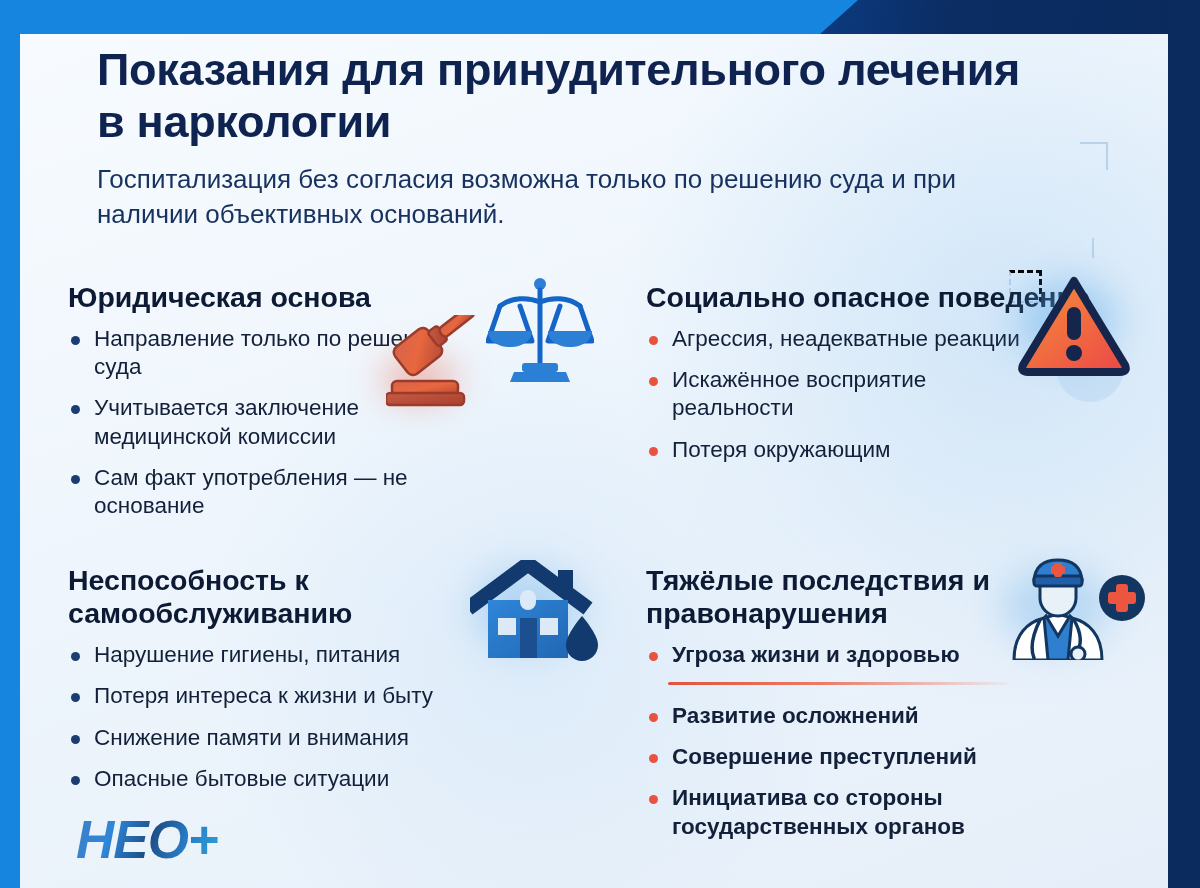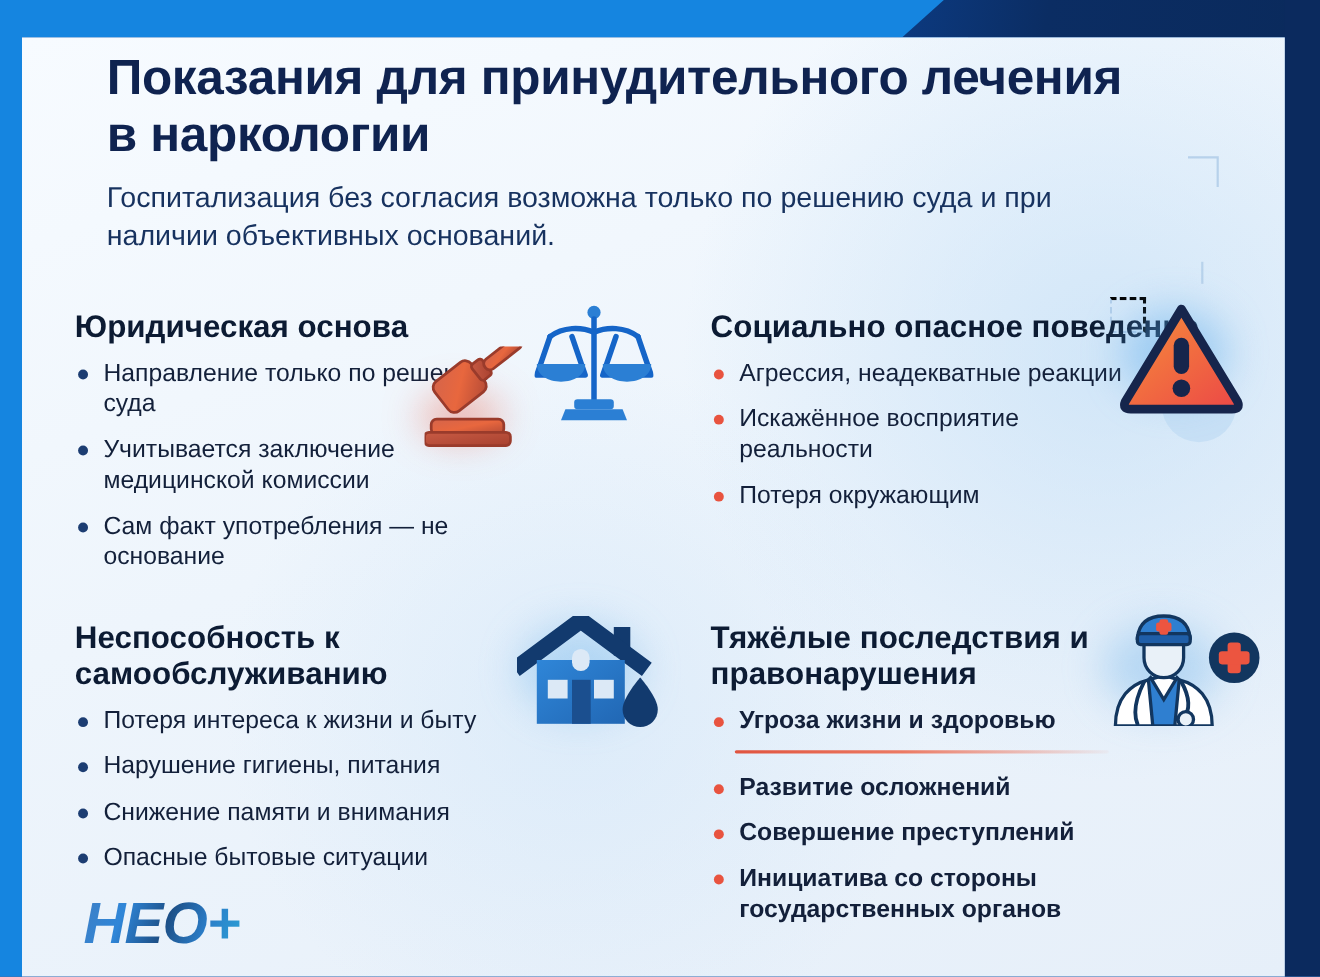--- a/index.html
+++ b/index.html
@@ -333,22 +333,22 @@
             <path d="M60 12 L111 96 Q114 103 106 103 H14 Q6 103 9 96 Z" fill="url(#warn)" stroke="#16254c" stroke-width="8" stroke-linejoin="round"></path>
             <rect x="53" y="38" width="14" height="33" rx="7" fill="#16254c"></rect>
             <circle cx="60" cy="84" r="8" fill="#16254c"></circle>
           </svg>
         </div>
       </div>
 
       <div class="section sec-3">
         <h2 class="sec-head">Неспособность к самообслуживанию</h2>
         <ul class="bullets" style="--bullet:#1c3d72">
+          <li>Нарушение гигиены, питания</li>
           <li>Потеря интереса к жизни и быту</li>
-          <li>Нарушение гигиены, питания</li>
           <li>Снижение памяти и внимания</li>
           <li>Опасные бытовые ситуации</li>
         </ul>
 
         <div class="icon icon-house">
           <div class="glow" style="left:2px; top:8px; width:110px; height:80px; background:rgba(110,180,235,0.40);"></div>
           <svg width="132" height="104" viewBox="0 0 132 104" style="position:relative">
             <defs>
               <linearGradient id="hs" x1="0" y1="0" x2="1" y2="1">
                 <stop offset="0" stop-color="#2f86d8"></stop>

